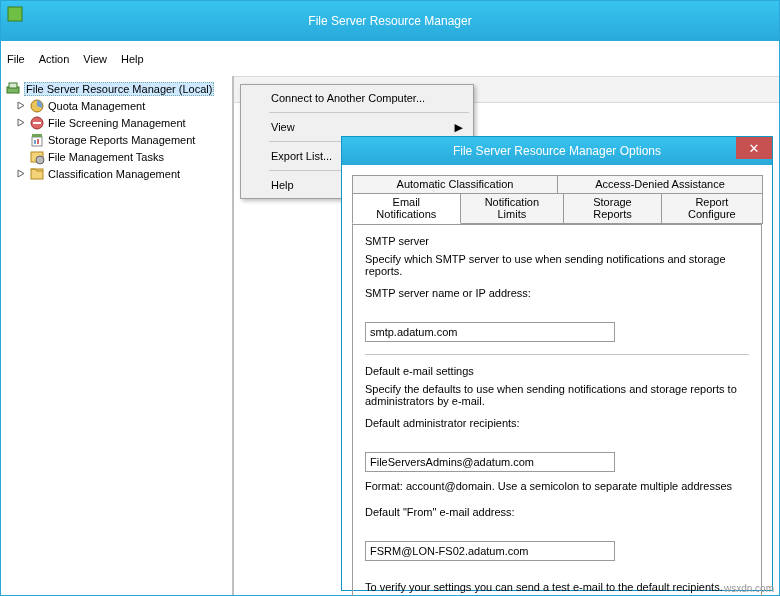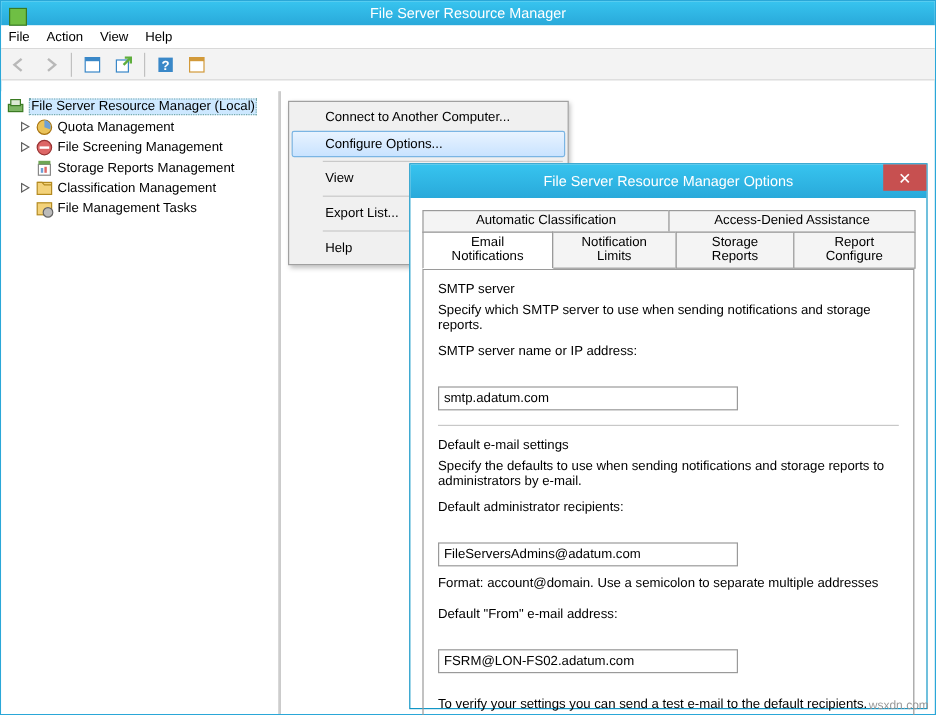--- a/index.html
+++ b/index.html
@@ -16,36 +16,36 @@
 
 
 .main-window {
   position: absolute;
   top: 0; left: 0;
   width: 780px;
   height: 596px;
   border: 1px solid #2aa7d8;
 }
 .title-bar {
-  height: 20px;
+  height: 40px;
   background: linear-gradient(#37c4ef, #29a9da);
   color: #fff;
   display: flex;
   align-items: center;
   justify-content: center;
   font-size: 12px;
   position: relative;
 }
 .title-bar .icon-app {
   position: absolute;
   left: 6px; top: 5px;
   width: 16px; height: 16px;
 }
 .menu-bar {
-  height: 20px;
+  height: 36px;
   background: #fff;
   border-bottom: 1px solid #d9d9d9;
   display: flex;
   align-items: center;
   padding-left: 6px;
   gap: 14px;
 }
 .menu-bar span { cursor: default; }
 .toolbar {
   height: 26px;
@@ -281,50 +281,47 @@
         <span class="exp" style="visibility:hidden"></span>
         <span class="node-icon"><svg width="16" height="16">
               <rect x="3" y="5" width="10" height="9" fill="#fff" stroke="#888"></rect>
               <rect x="3" y="2" width="10" height="3" fill="#6fa555"></rect>
               <rect x="5" y="8" width="2" height="4" fill="#6ea0d6"></rect>
               <rect x="8" y="7" width="2" height="5" fill="#d66"></rect>
             </svg></span>
         <span>Storage Reports Management</span>
       </div>
       <div class="tree-row child">
+        <span class="exp" style="visibility:hidden"></span>
+        <span class="node-icon"><svg width="16" height="16">
+              <rect x="2" y="3" width="12" height="10" fill="#f3d27a" stroke="#b48a20"></rect>
+              <circle cx="11" cy="11" r="4" fill="#bbb" stroke="#666"></circle>
+            </svg></span>
+        <span>File Management Tasks</span>
+      </div>
+      <div class="tree-row child">
         <span class="exp">
             <svg width="9" height="9">
               <path d="M1 1 L7 4.5 L1 8 Z" fill="none" stroke="#606060"></path>
             </svg>
           </span>
         <span class="node-icon"><svg width="16" height="16">
               <rect x="2" y="3" width="12" height="10" fill="#f3d27a" stroke="#b48a20"></rect>
               <path d="M2 3 L6 3 L8 5 L14 5" fill="none" stroke="#b48a20"></path>
             </svg></span>
         <span>Classification Management</span>
       </div>
-      <div class="tree-row child">
-        <span class="exp" style="visibility:hidden"></span>
-        <span class="node-icon"><svg width="16" height="16">
-              <rect x="2" y="3" width="12" height="10" fill="#f3d27a" stroke="#b48a20"></rect>
-              <circle cx="11" cy="11" r="4" fill="#bbb" stroke="#666"></circle>
-            </svg></span>
-        <span>File Management Tasks</span>
-      </div>
     </div>
     <div style="flex:1; border-left:1px solid #bfbfbf;"></div>
   </div>
 </div>
 
 <div class="context-menu">
   <div class="cm-item">
       <span>Connect to Another Computer...</span>
-    </div>
-  <div class="cm-item highlight">
-      <span>Configure Options...</span>
     </div>
   <div class="cm-sep"></div>
   <div class="cm-item">
     <span>View</span>
     <span style="position:absolute;right:8px">▶</span>
   </div>
   <div class="cm-sep"></div>
   <div class="cm-item">
       <span>Export List...</span>
     </div>

